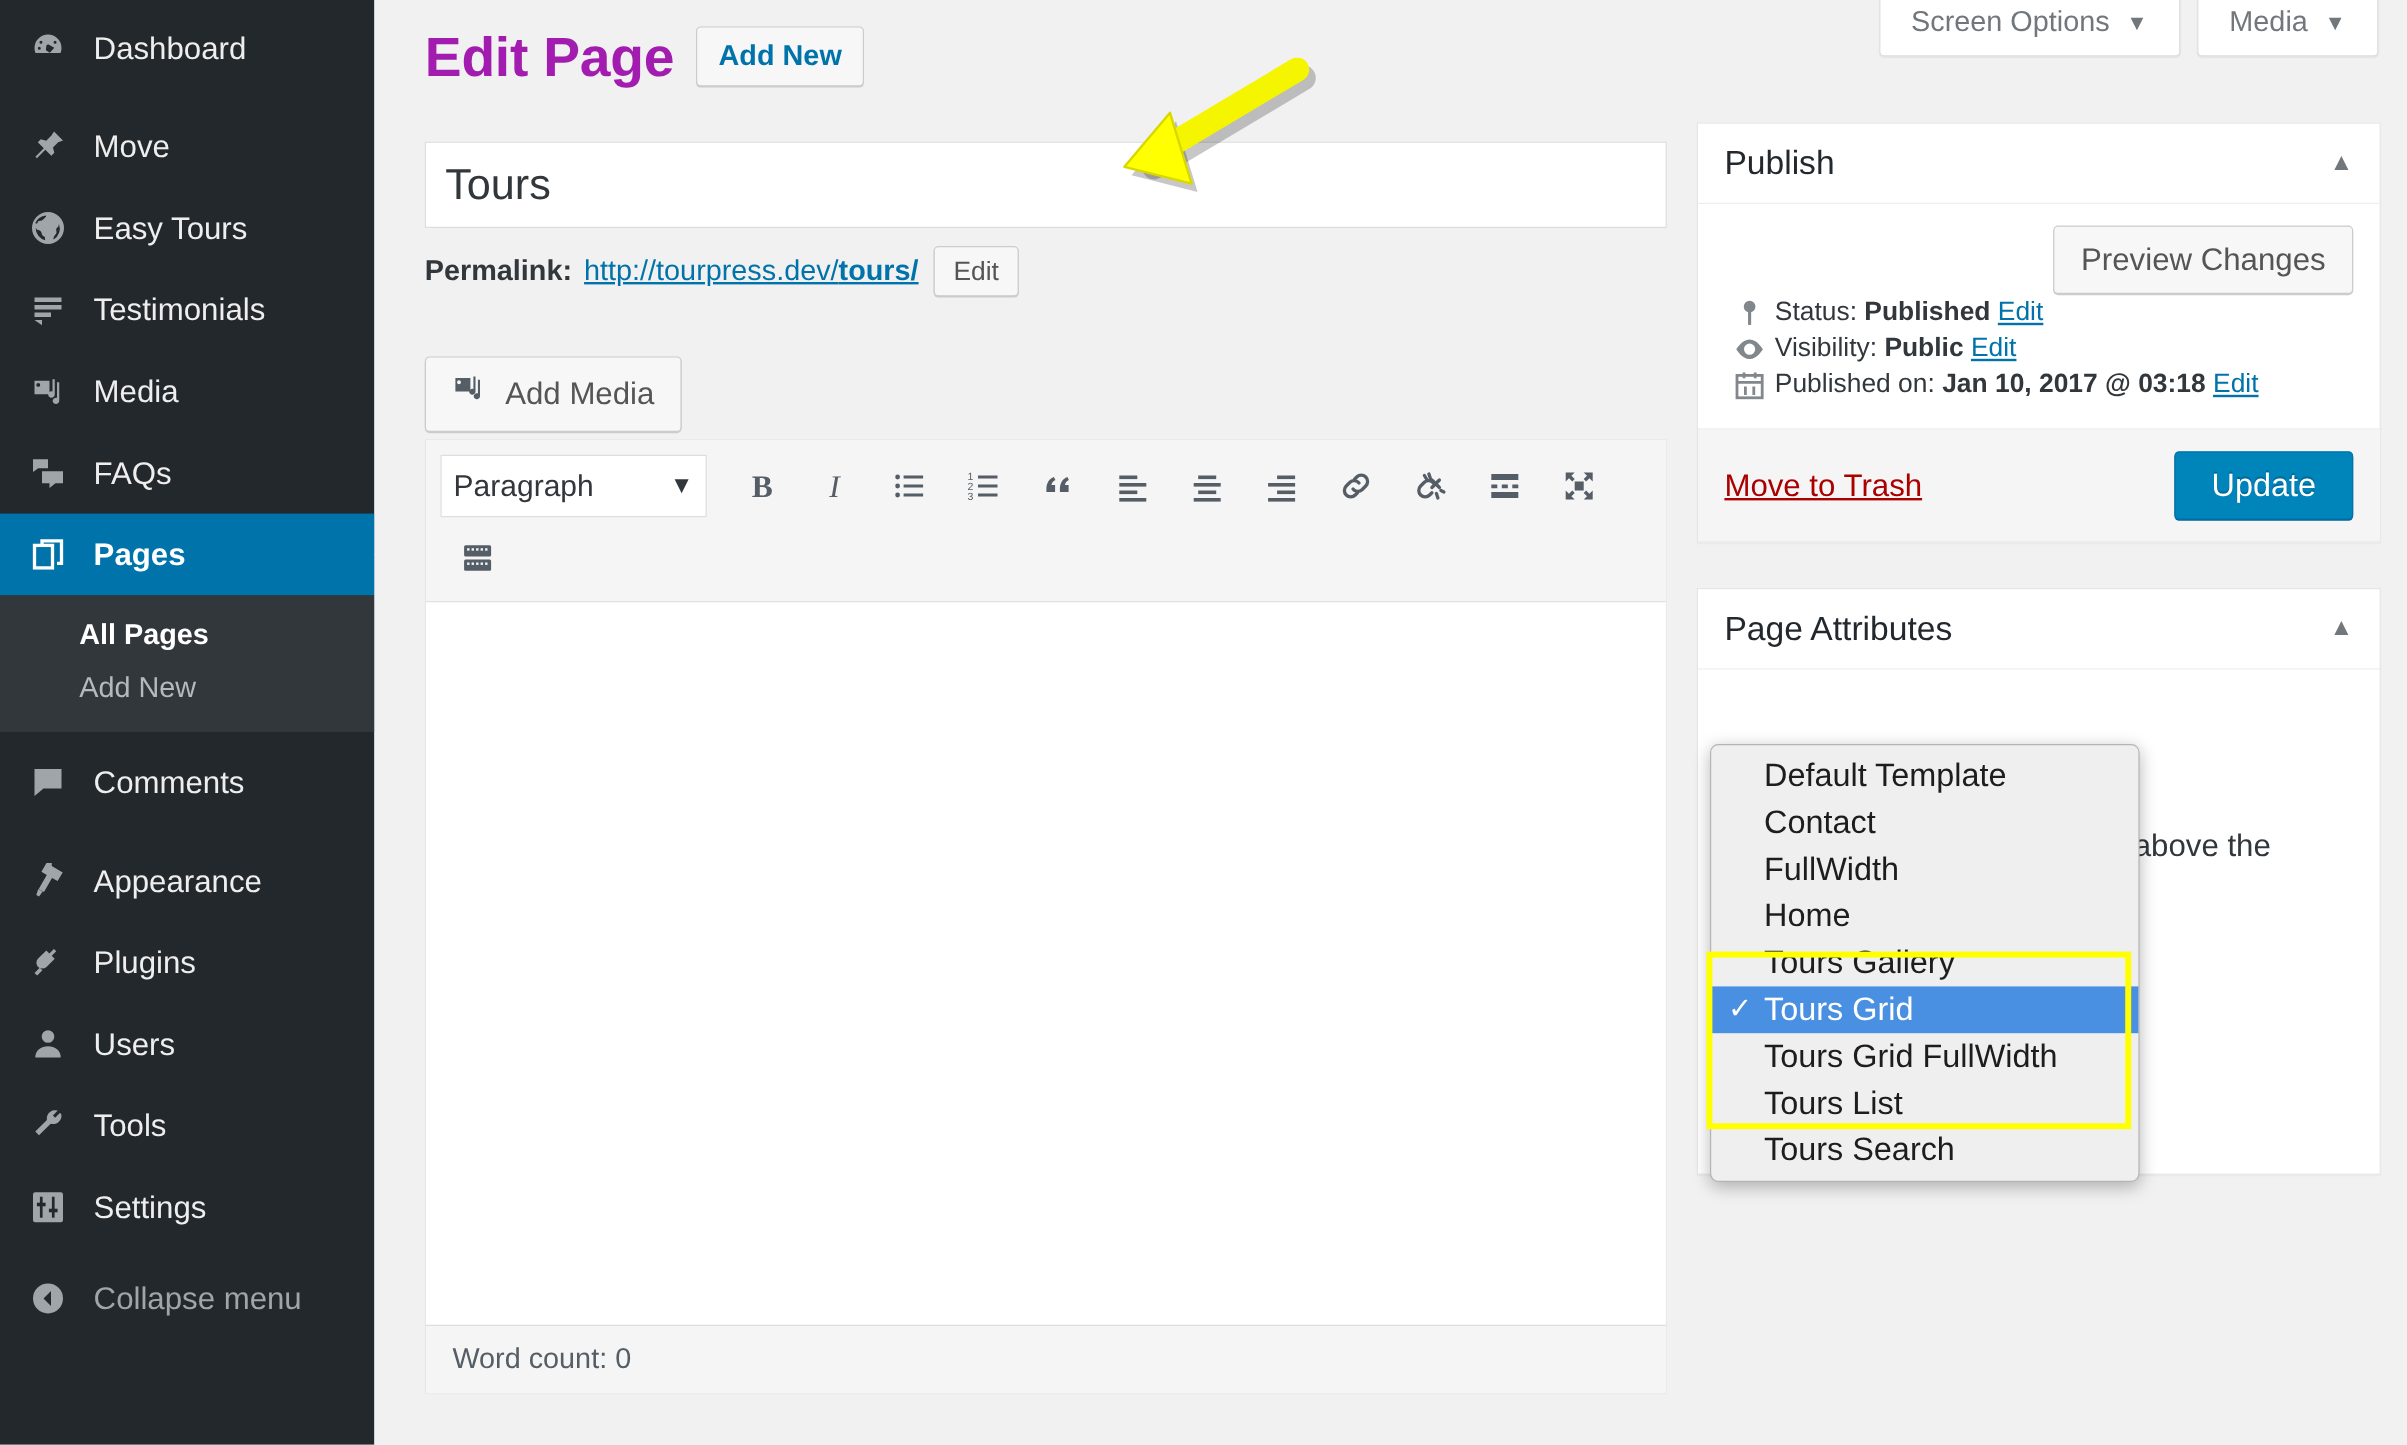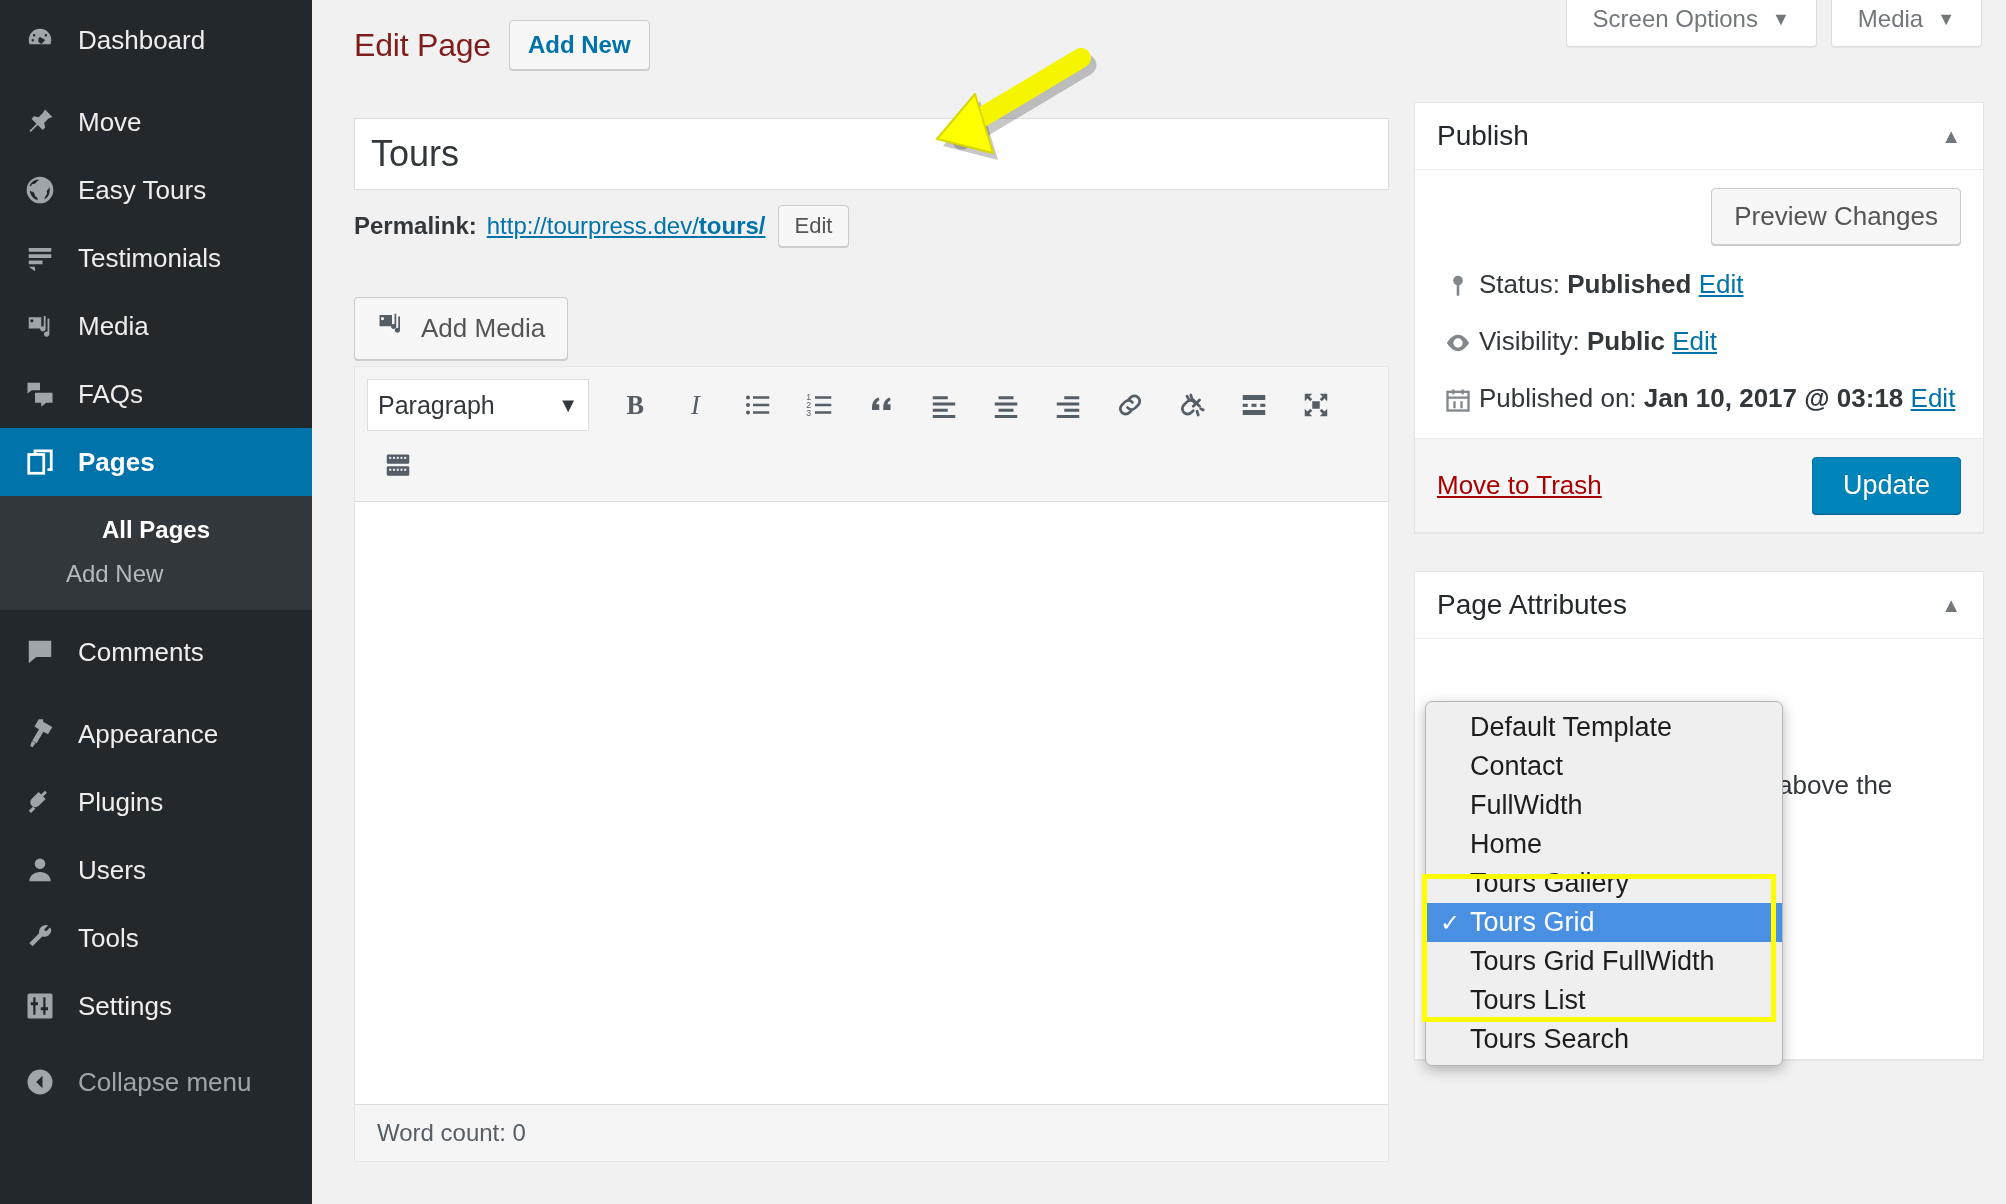--- a/index.html
+++ b/index.html
@@ -50,21 +50,21 @@
   }
   .menu-item.collapse { color: #a0a5aa; }
   #submenu { background: #32373c; padding: 12px 0 14px 0; }
   .submenu-item {
     display: block;
     padding: 8px 0 8px 66px;
     font-size: 24px;
     color: #b4b9be;
     cursor: pointer;
   }
-  .submenu-item.current { color: #ffffff; font-weight: 700; margin-left: 36px; }
+  .submenu-item.current { color: #ffffff; font-weight: 700; }
   .menu-gap { height: 14px; }
   .menu-gap-sm { height: 8px; }
 
   
   #content {
     position: absolute; left: 312px; top: 0;
     width: 1694px; height: 1204px;
     background: #f1f1f1;
   }
 
@@ -86,23 +86,23 @@
     display: flex; align-items: center; gap: 14px;
   }
   .caret { font-size: 18px; line-height: 1; }
 
   
   #page-head {
     position: absolute; left: 42px; top: 20px;
     display: flex; align-items: center; gap: 18px;
   }
   #page-title-h {
-    font-size: 32px;
-    font-weight: 400;
-    color: #7f1d1d;
+    font-size: 46px;
+    font-weight: 700;
+    color: #a21caf;
     letter-spacing: -0.2px;
   }
   #add-new-btn {
     background: #f7f7f7;
     border: 1px solid #ccc;
     border-radius: 4px;
     color: #0073aa;
     font-size: 24px;
     font-weight: 600;
     padding: 10px 18px;
@@ -262,22 +262,21 @@
     border: 1px solid #ccc;
     border-radius: 4px;
     font-size: 26px;
     color: #555;
     padding: 12px 22px;
     cursor: pointer;
     box-shadow: 0 1px 0 #ccc;
   }
   .misc-row {
     display: flex; align-items: center;
-    margin-top: 22px;
-    font-size: 26px;
+    font-size: 22px;
     color: #32373c;
     line-height: 1.35;
   }
   .misc-icon {
     flex: 0 0 42px;
     color: #82878c;
     display: flex; align-items: center; justify-content: center;
     padding-top: 2px;
   }
   .misc-text b { font-weight: 700; }

